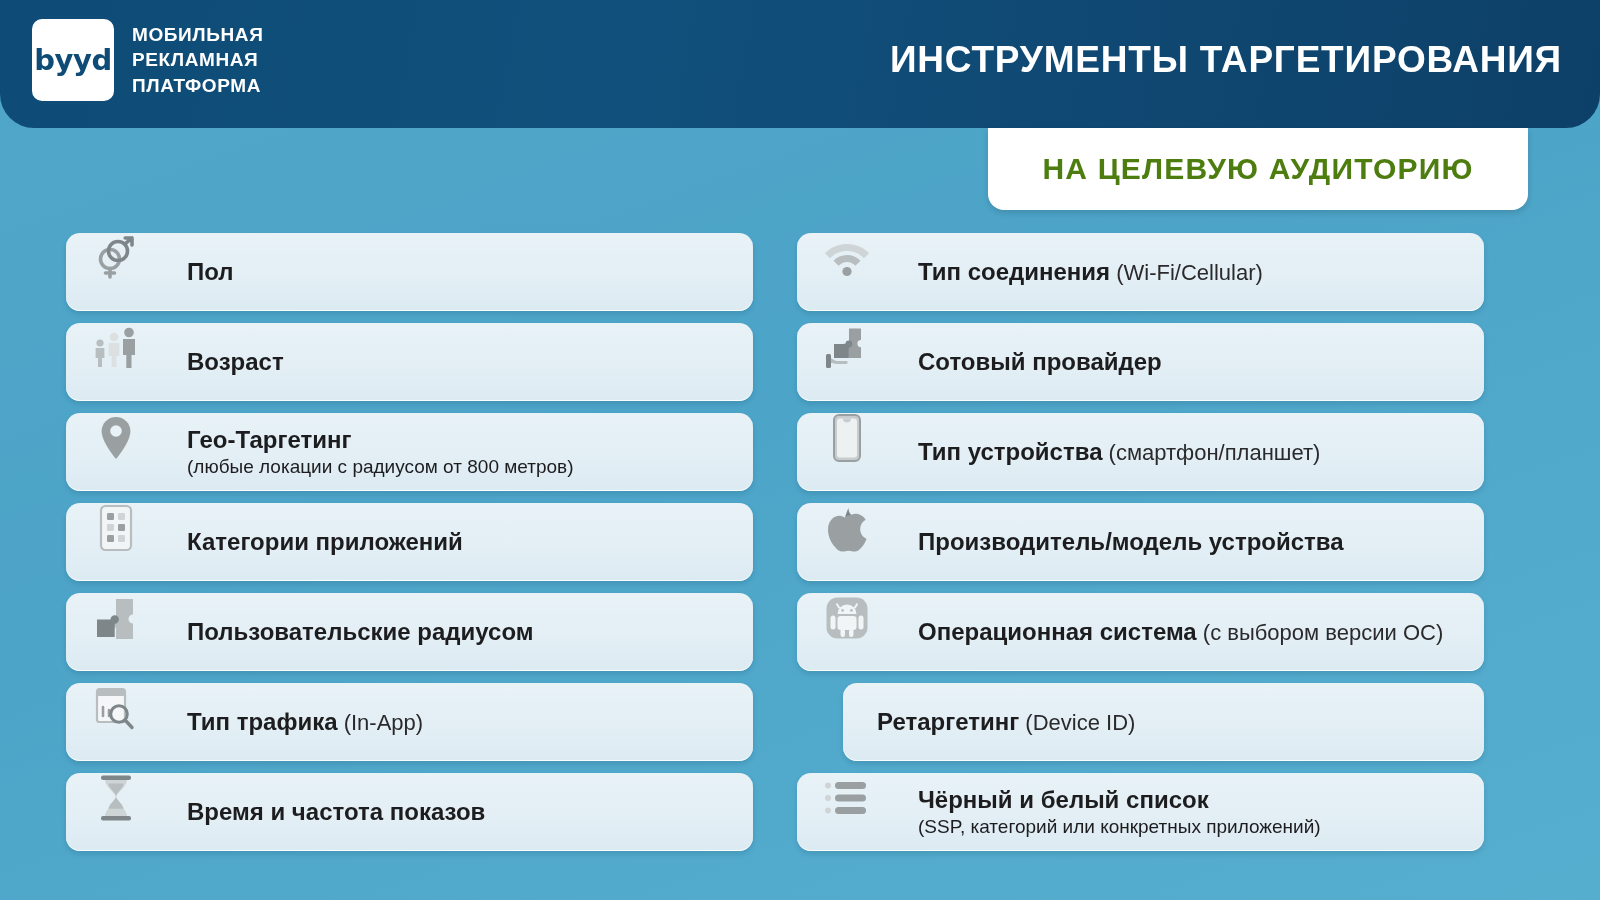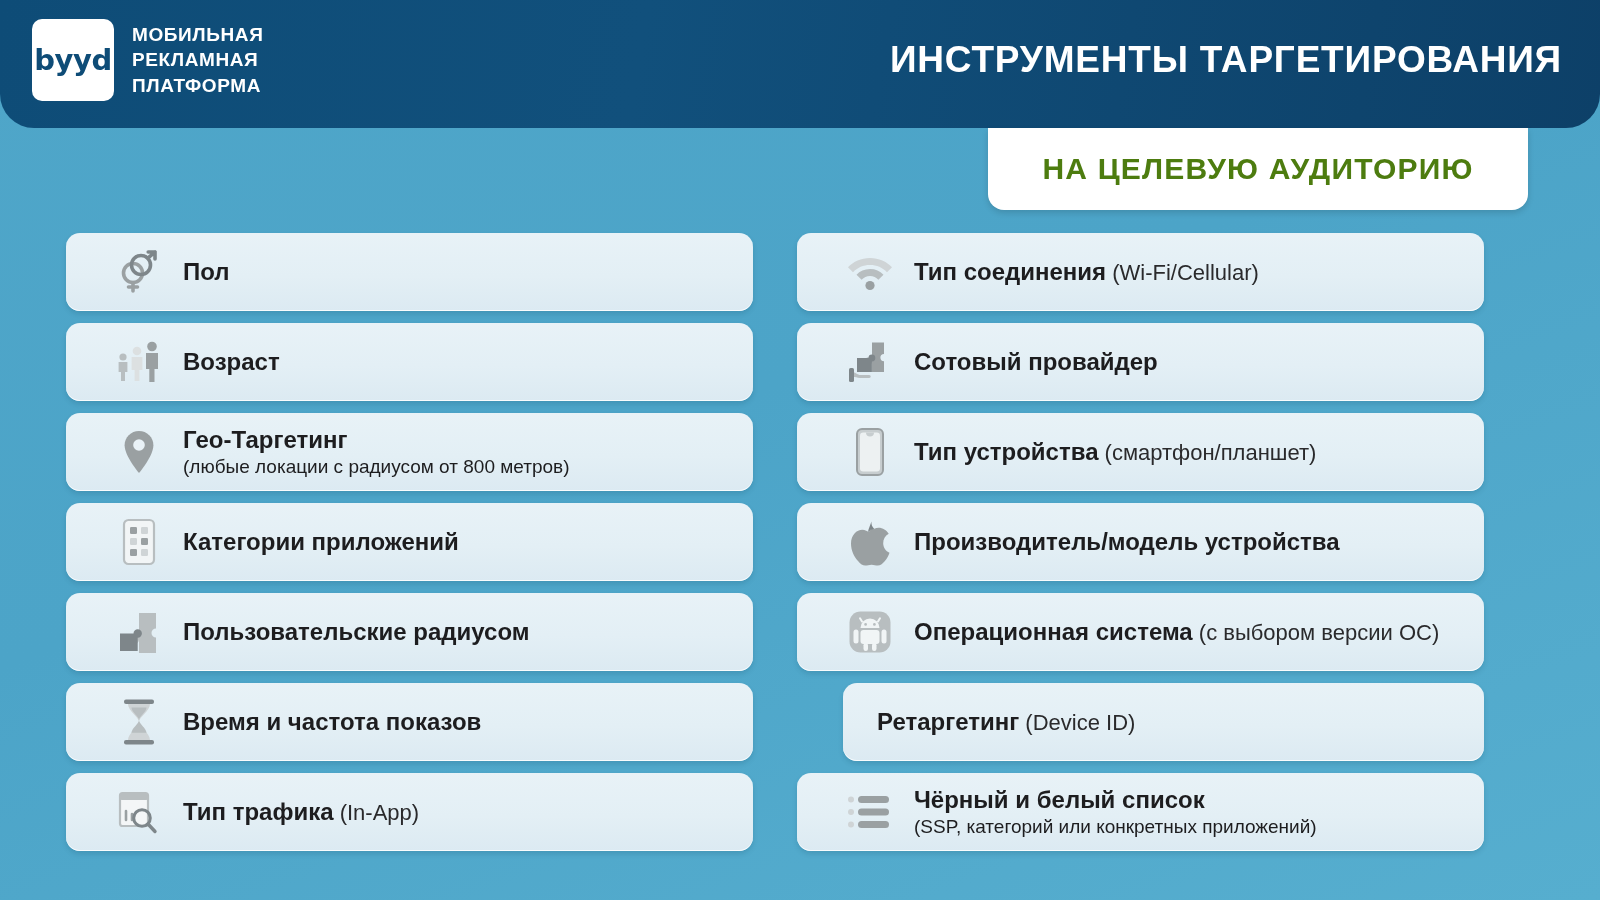--- a/index.html
+++ b/index.html
@@ -119,24 +119,24 @@
     width: 687px;
     flex: 0 0 auto;
   }
 
   
   .card {
     height: 78px;
     background: linear-gradient(180deg, #E8F2F7 0%, #E3EFF5 55%, #DCEAF2 100%);
     border-radius: 14px;
     display: flex;
-    align-items: center;
-    padding: 0 20px 0 45px;
+    padding: 0 20px 0 22px;
     box-sizing: border-box;
     box-shadow: 0 3px 5px rgba(10,60,90,0.16), 0 -1px 0 rgba(255,255,255,0.85) inset;
+    gap: 27px;
   }
   .card-icon {
     width: 56px;
     min-width: 56px;
     height: 50px;
     display: flex;
     align-items: center;
     justify-content: center;
     margin-right: 16px;
   }
@@ -252,43 +252,43 @@
       <path d="M23 4h17v15.5a4.5 4.5 0 1 0 0 9V44H23V30.5a4.5 4.5 0 1 1-4.5-4.5H23z" fill="#B8BEC0"></path>
       <path d="M4 24.5h13.5a4.2 4.2 0 1 1 4.2 4.2V42H4z" fill="#7E868A"></path>
     </svg>
         </div>
         <div class="card-text">
           <div class="card-title">Пользовательские радиусом</div>
         </div>
       </div>
       <div class="card">
         <div class="card-icon">
-          <svg width="36" height="48" viewBox="0 0 36 48">
-      <rect x="3" y="1.5" width="30" height="4.5" rx="2" fill="#7E868A"></rect>
-      <rect x="3" y="42" width="30" height="4.5" rx="2" fill="#7E868A"></rect>
-      <path d="M7 6h22c0 7-11 13-11 18s11 11 11 18H7c0-7 11-13 11-18S7 13 7 6z" fill="#CFD4D6"></path>
-      <path d="M10.5 9.5h15c0 4.6-7.5 9.1-7.5 12.7 0 3.5 7.5 8 7.5 12.6h-15c0-4.6 7.5-9.1 7.5-12.6 0-3.6-7.5-8.1-7.5-12.7z" fill="#B8BEC0"></path>
-    </svg>
-        </div>
-        <div class="card-text">
-          <div class="card-title">Время и частота показов</div>
-        </div>
-      </div>
-      <div class="card">
-        <div class="card-icon">
           <svg width="44" height="46" viewBox="0 0 44 46">
       <rect x="3" y="4" width="28" height="33" rx="2.6" fill="#F4F6F7" stroke="#B8BEC0" stroke-width="2.2"></rect>
       <rect x="3" y="4" width="28" height="7" rx="2.6" fill="#B8BEC0"></rect>
       <path d="M9 31V22 M15 31v-6" stroke="#9AA0A2" stroke-width="2.6" stroke-linecap="round"></path>
       <circle cx="25" cy="29" r="8.3" fill="none" stroke="#7E868A" stroke-width="3"></circle>
       <path d="M31 35l7 7.5" stroke="#7E868A" stroke-width="3.4" stroke-linecap="round"></path>
     </svg>
         </div>
         <div class="card-text">
           <div class="card-title">Тип трафика<span class="note"> (In-App)</span></div>
+        </div>
+      </div>
+      <div class="card">
+        <div class="card-icon">
+          <svg width="36" height="48" viewBox="0 0 36 48">
+      <rect x="3" y="1.5" width="30" height="4.5" rx="2" fill="#7E868A"></rect>
+      <rect x="3" y="42" width="30" height="4.5" rx="2" fill="#7E868A"></rect>
+      <path d="M7 6h22c0 7-11 13-11 18s11 11 11 18H7c0-7 11-13 11-18S7 13 7 6z" fill="#CFD4D6"></path>
+      <path d="M10.5 9.5h15c0 4.6-7.5 9.1-7.5 12.7 0 3.5 7.5 8 7.5 12.6h-15c0-4.6 7.5-9.1 7.5-12.6 0-3.6-7.5-8.1-7.5-12.7z" fill="#B8BEC0"></path>
+    </svg>
+        </div>
+        <div class="card-text">
+          <div class="card-title">Время и частота показов</div>
         </div>
       </div>
     </div>
   <div class="col">
       <div class="card">
         <div class="card-icon">
           <svg width="46" height="40" viewBox="0 0 46 40">
       <path d="M23 6C14.2 6 6.3 9.6 1 15.2l5 5C10.3 15.6 16.3 13 23 13s12.7 2.6 17 7.2l5-5C39.7 9.6 31.8 6 23 6z" fill="#CFD4D6"></path>
       <path d="M23 17c-5.4 0-10.2 2.2-13.5 5.7l5.1 5.1A11.7 11.7 0 0 1 23 24c3.3 0 6.3 1.3 8.4 3.8l5.1-5.1A18.5 18.5 0 0 0 23 17z" fill="#B8BEC0"></path>
       <circle cx="23" cy="33.5" r="4.6" fill="#9AA0A2"></circle>

